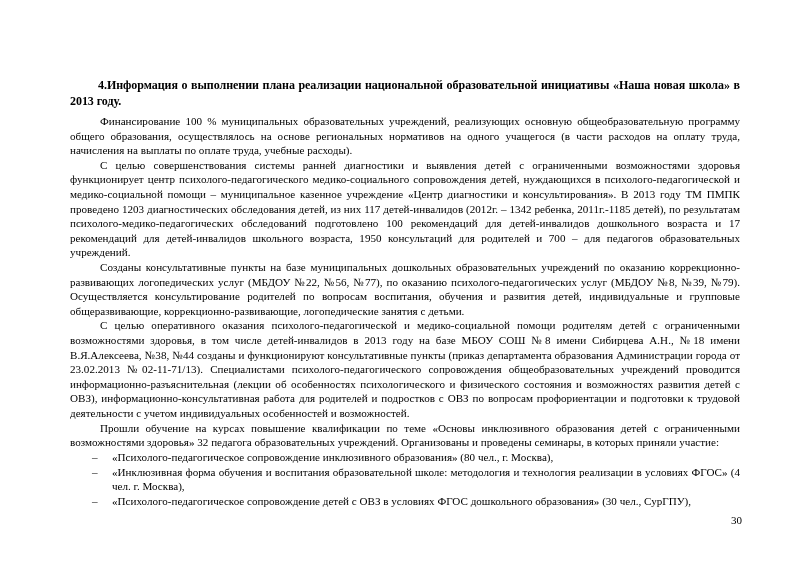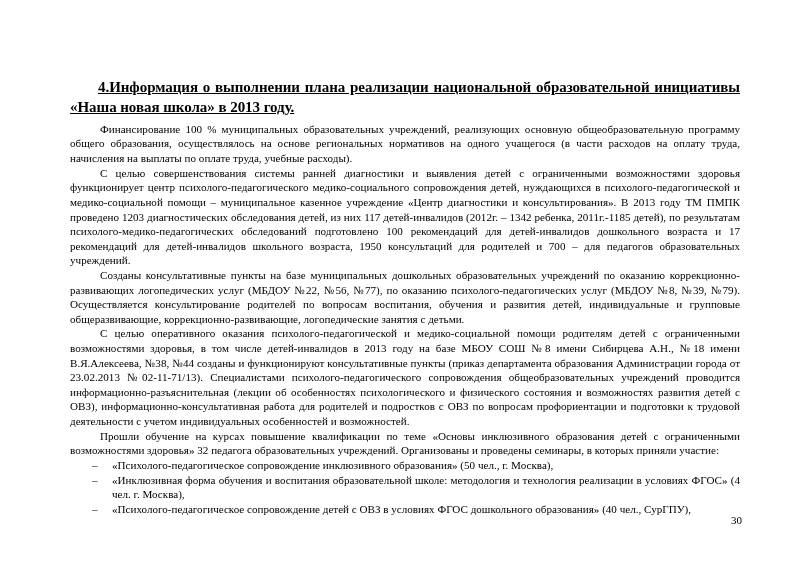--- a/index.html
+++ b/index.html
@@ -28,24 +28,23 @@
     font-size: 11.1px;
     line-height: 1.318;
     text-align: justify;
     text-justify: inter-word;
   }
   .heading {
     font-weight: bold;
     text-align: justify;
     text-indent: 28px;
     margin: 0 0 4px 0;
-    font-size: 15px;
+    font-size: 12px;
     line-height: 1.33;
     letter-spacing: -0.05px;
-    text-decoration: underline;
   }
   p.para {
     margin: 0;
     text-indent: 30px;
     text-align: justify;
   }
   ul.bullets {
     margin: 0;
     padding: 0;
     list-style: none;
@@ -84,29 +83,29 @@
 
     <p class="para">Созданы консультативные пункты на базе муниципальных дошкольных образовательных учреждений по оказанию коррекционно-развивающих логопедических услуг (МБДОУ №22, №56, №77), по оказанию психолого-педагогических услуг (МБДОУ №8, №39, №79). Осуществляется консультирование родителей по вопросам воспитания, обучения и развития детей,  индивидуальные и групповые общеразвивающие, коррекционно-развивающие, логопедические занятия с детьми.</p>
 
     <p class="para">С целью оперативного оказания психолого-педагогической и медико-социальной помощи родителям детей с ограниченными возможностями здоровья, в том числе детей-инвалидов в 2013 году на базе МБОУ СОШ №8 имени Сибирцева А.Н., №18 имени В.Я.Алексеева, №38, №44 созданы и функционируют консультативные пункты (приказ департамента образования Администрации города от 23.02.2013 №02-11-71/13). Специалистами психолого-педагогического сопровождения общеобразовательных учреждений проводится информационно-разъяснительная (лекции об особенностях психологического и физического состояния и возможностях развития детей с ОВЗ), информационно-консультативная работа для родителей и подростков с ОВЗ по вопросам профориентации и подготовки к трудовой деятельности с учетом индивидуальных особенностей и возможностей.</p>
 
     <p class="para">Прошли обучение на курсах повышение квалификации по теме «Основы инклюзивного образования детей с ограниченными возможностями здоровья» 32 педагога образовательных учреждений. Организованы и проведены семинары, в которых приняли участие:</p>
 
     <ul class="bullets">
       <li>
         <span class="dash">–</span>
-        <span>«Психолого-педагогическое сопровождение инклюзивного образования» (50 чел., г. Москва),</span>
+        <span>«Психолого-педагогическое сопровождение инклюзивного образования» (80 чел., г. Москва),</span>
       </li>
       <li>
         <span class="dash">–</span>
         <span>«Инклюзивная форма обучения и воспитания образовательной школе: методология и технология реализации в условиях ФГОС» (4 чел. г. Москва),</span>
       </li>
       <li>
         <span class="dash">–</span>
-        <span>«Психолого-педагогическое сопровождение детей с ОВЗ в условиях ФГОС дошкольного образования» (40 чел., СурГПУ),</span>
+        <span>«Психолого-педагогическое сопровождение детей с ОВЗ в условиях ФГОС дошкольного образования» (30 чел., СурГПУ),</span>
       </li>
     </ul>
 
   </div>
 
   <div class="page-number">30</div>
 
 </div>
 
 </body></html>

